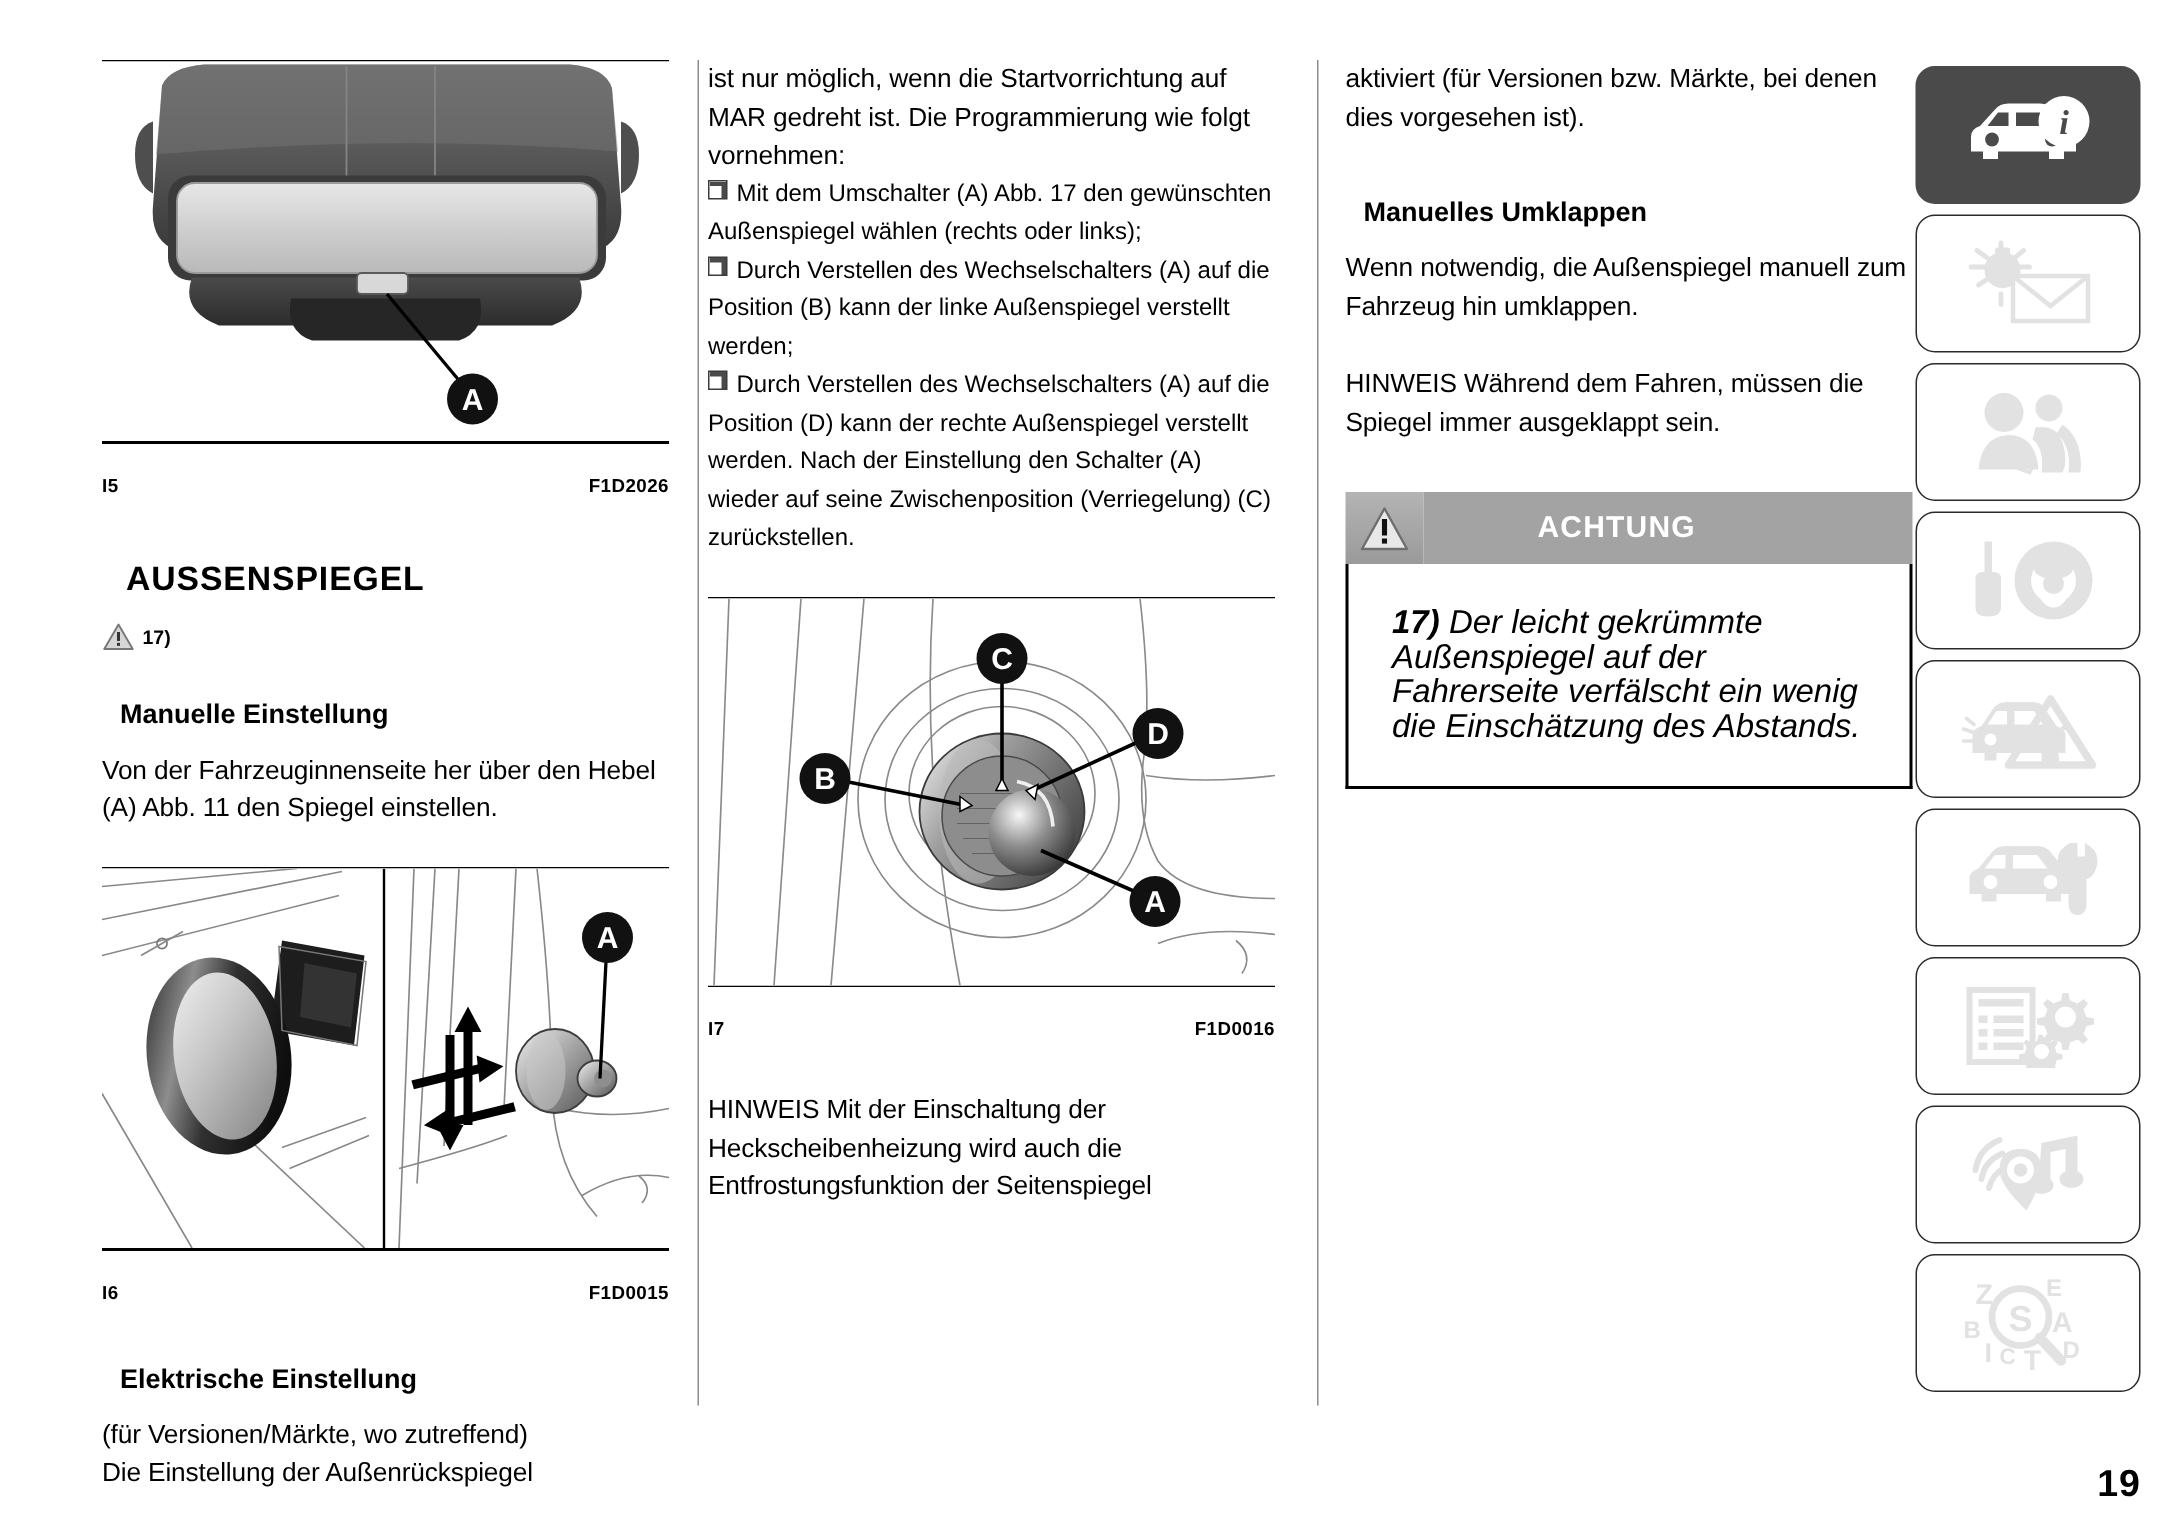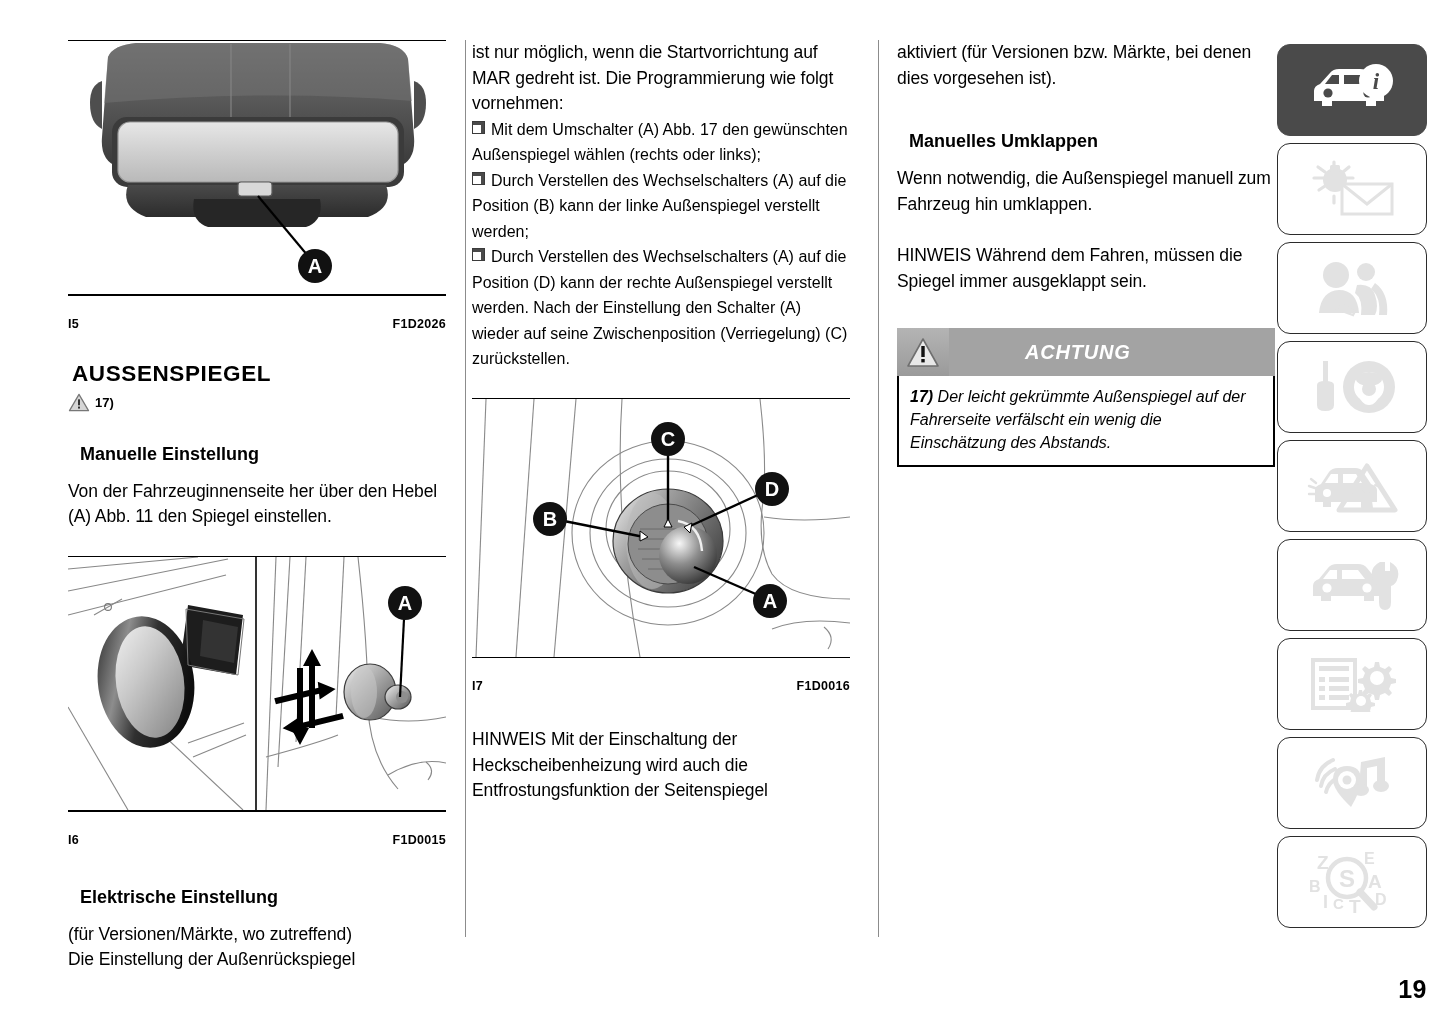--- a/index.html
+++ b/index.html
@@ -12,21 +12,21 @@
   .col-1{left:68px;}
   .col-2{left:472px;}
   .col-3{left:897px;}
 
   .divider{position:absolute;top:40px;width:1px;height:897px;background:#8c8c8c;}
   .divider.d1{left:465px;}
   .divider.d2{left:878px;}
 
   
   p.body{font-size:17.5px;line-height:25.5px;margin:0;letter-spacing:-0.1px;}
-  h2.section{font-family:"Liberation Sans",sans-serif;font-weight:bold;font-size:22.5px;letter-spacing:0.6px;margin:4px;}
+  h2.section{font-family:"Liberation Sans",sans-serif;font-weight:bold;font-size:22.5px;letter-spacing:0.6px;margin:16px;}
   h3.sub{font-size:18px;font-weight:bold;margin:12px;line-height:25px;}
 
   .ref-line{display:flex;align-items:center;gap:5px;margin-top:6px;}
   .ref-num{font-size:13px;font-weight:bold;}
 
   
   .tri-small{width:22px;height:19px;display:block;}
 
   
   .bullet-item{display:block;font-size:16px;line-height:25.5px;}
@@ -39,23 +39,23 @@
   .fig-bot-rule{height:1.4px;background:#000;width:100%;}
   .fig-caption{display:flex;justify-content:space-between;align-items:flex-start;
                font-size:12.5px;font-weight:bold;padding-top:21px;letter-spacing:0.3px;}
   .fig-art{position:relative;width:100%;background:#fff;overflow:hidden;}
 
   
   .achtung-bar{display:flex;height:48px;width:378px;}
   .achtung-icon{width:52px;background:linear-gradient(180deg,#b4b4b4,#9a9a9a);
                 display:flex;align-items:center;justify-content:center;}
   .achtung-label{flex:1;background:#a3a3a3;display:flex;align-items:center;}
-  .achtung-label span{color:#fff;font-weight:bold;font-style:italic;font-size:20px;letter-spacing:0.8px;margin-left:76px;}
+  .achtung-label span{color:#fff;font-weight:bold;font-size:20px;letter-spacing:0.8px;margin-left:76px;}
   .achtung-body{border:2.2px solid #000;border-top:none;padding:9px 11px 11px 11px;width:378px;box-sizing:border-box;}
-  .achtung-body p{margin:0;font-style:italic;font-size:16px;line-height:23px;}
+  .achtung-body p{margin:18px;font-style:italic;font-size:22px;line-height:23px;}
   .achtung-body b{font-style:italic;font-weight:bold;}
 
   
   .rail{position:absolute;left:1277px;top:44px;width:150px;}
   .rail-item{width:150px;height:92px;border:1.6px solid #2b2b2b;border-radius:13px;
              margin-bottom:7px;display:flex;align-items:center;justify-content:center;background:#fff;box-sizing:border-box;}
   .rail-item.active{background:#4a4a4a;border-color:#4a4a4a;}
 
   .pageno{position:absolute;right:18px;bottom:14px;font-size:25px;font-weight:bold;letter-spacing:0.5px;}
   .spacer-18{height:18px;}

